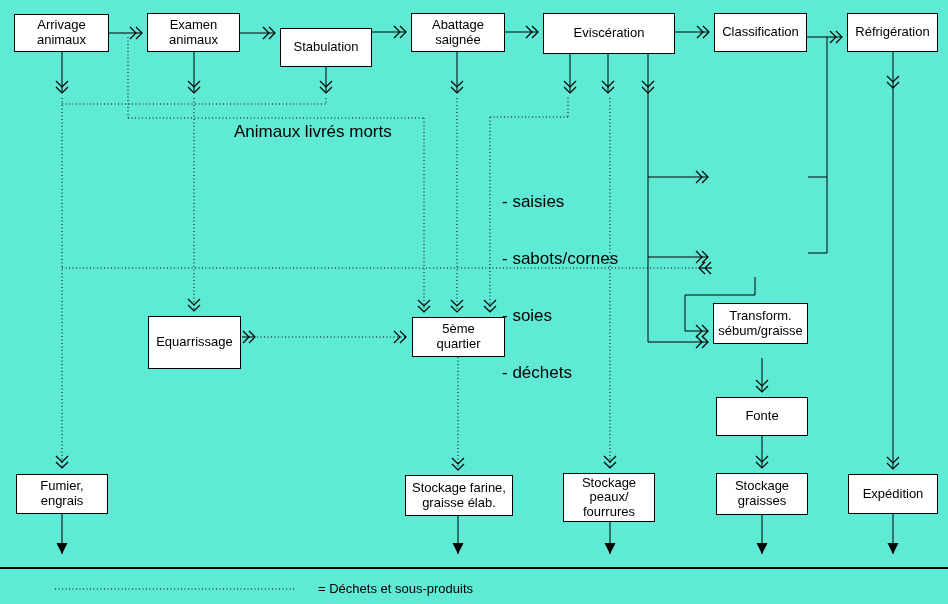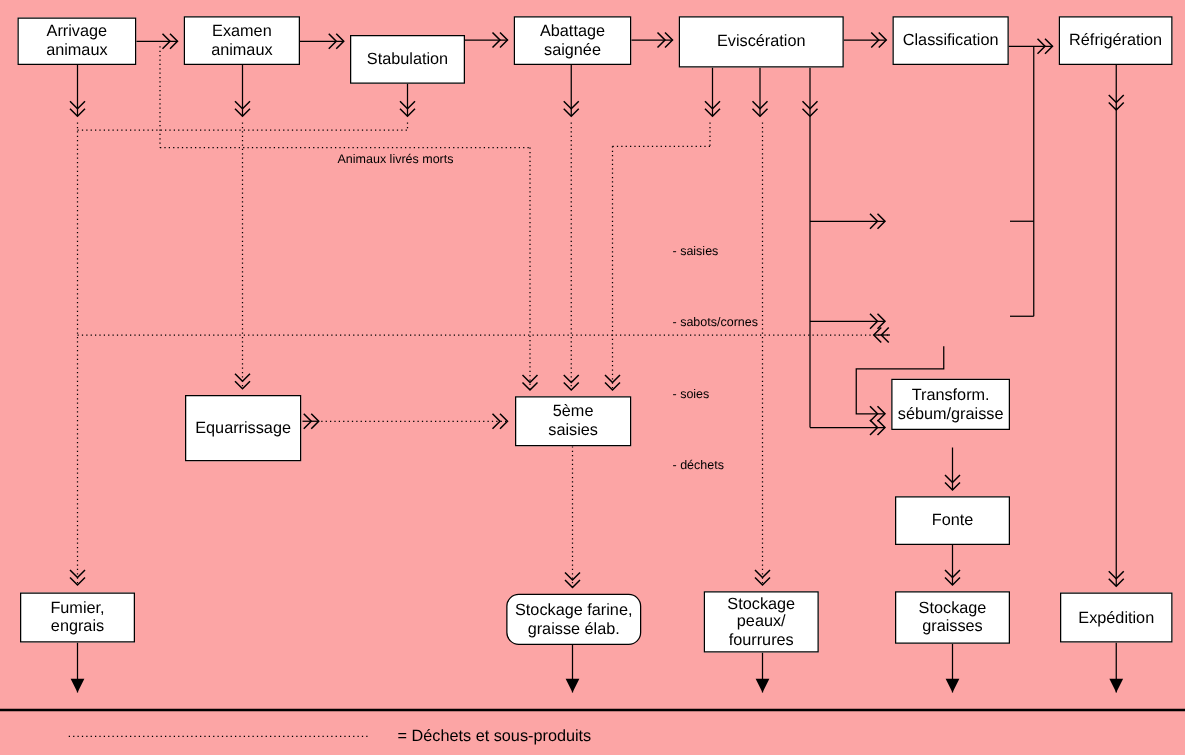--- a/index.html
+++ b/index.html
@@ -1,20 +1,20 @@
 <!DOCTYPE html>
 <html><head>
 <meta charset="utf-8">
 <style>
   html, body { margin: 0; padding: 0; background: #ffffff; }
   .stage {
     position: relative;
     width: 948px;
     height: 604px;
-    background: #fca5a5;
+    background: #5eead4;
     font-family: "Liberation Sans", sans-serif;
     color: #000000;
     overflow: hidden;
   }
   svg.connectors {
     position: absolute;
     left: 0; top: 0;
     width: 948px; height: 604px;
   }
   .box {
@@ -25,23 +25,22 @@
     display: flex;
     align-items: center;
     justify-content: center;
     text-align: center;
     font-size: 13px;
     line-height: 1.12;
     white-space: pre-line;
   }
   .note {
     position: absolute;
-    font-size: 10px;
+    font-size: 17px;
     white-space: pre;
-    margin-left: 36px;
   }
   .saisies-list { line-height: 19px; }
   .legend-text { position: absolute; font-size: 13px; }
 </style>
 </head>
 <body>
 
 <div class="stage">
 
   <svg class="connectors" viewBox="0 0 948 604" xmlns="http://www.w3.org/2000/svg">
@@ -132,25 +131,25 @@
   <div class="box" style="left:543px; top:13px;  width:132px; height:41px;">Eviscération</div>
   <div class="box" style="left:847px; top:13px;  width:91px;  height:39px;">Réfrigération</div>
   <div class="box" style="left:714px; top:13px;  width:93px;  height:39px;">Classification</div>
 
   <div class="box" style="left:713px; top:303px; width:95px;  height:41px;">Transform.
 sébum/graisse</div>
   <div class="box" style="left:716px; top:397px; width:92px;  height:39px;">Fonte</div>
 
   <div class="box" style="left:148px; top:316px; width:93px;  height:53px;">Equarrissage</div>
   <div class="box" style="left:412px; top:317px; width:93px;  height:40px;">5ème
-saisies</div>
+quartier</div>
 
   <div class="box" style="left:16px;  top:474px; width:92px;  height:40px;">Fumier,
 engrais</div>
-  <div class="box" style="left:405px; top:475px; width:108px; height:41px;border-radius:10px;">Stockage farine,
+  <div class="box" style="left:405px; top:475px; width:108px; height:41px;">Stockage farine,
 graisse élab.</div>
   <div class="box" style="left:563px; top:473px; width:92px;  height:49px;">Stockage
 peaux/
 fourrures</div>
   <div class="box" style="left:716px; top:473px; width:92px;  height:42px;">Stockage
 graisses</div>
   <div class="box" style="left:848px; top:474px; width:90px;  height:40px;">Expédition</div>
 
   <div class="note" style="left:234px; top:122px;">Animaux livrés morts</div>
 

